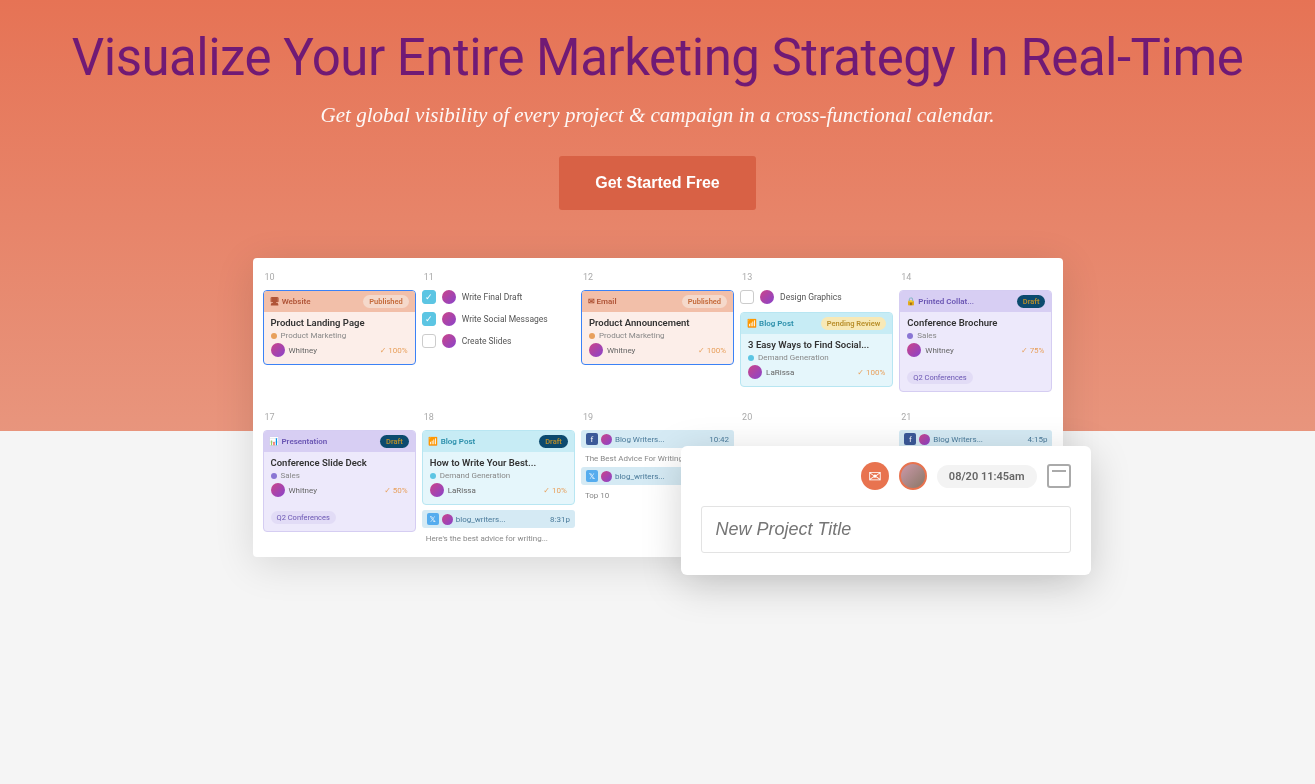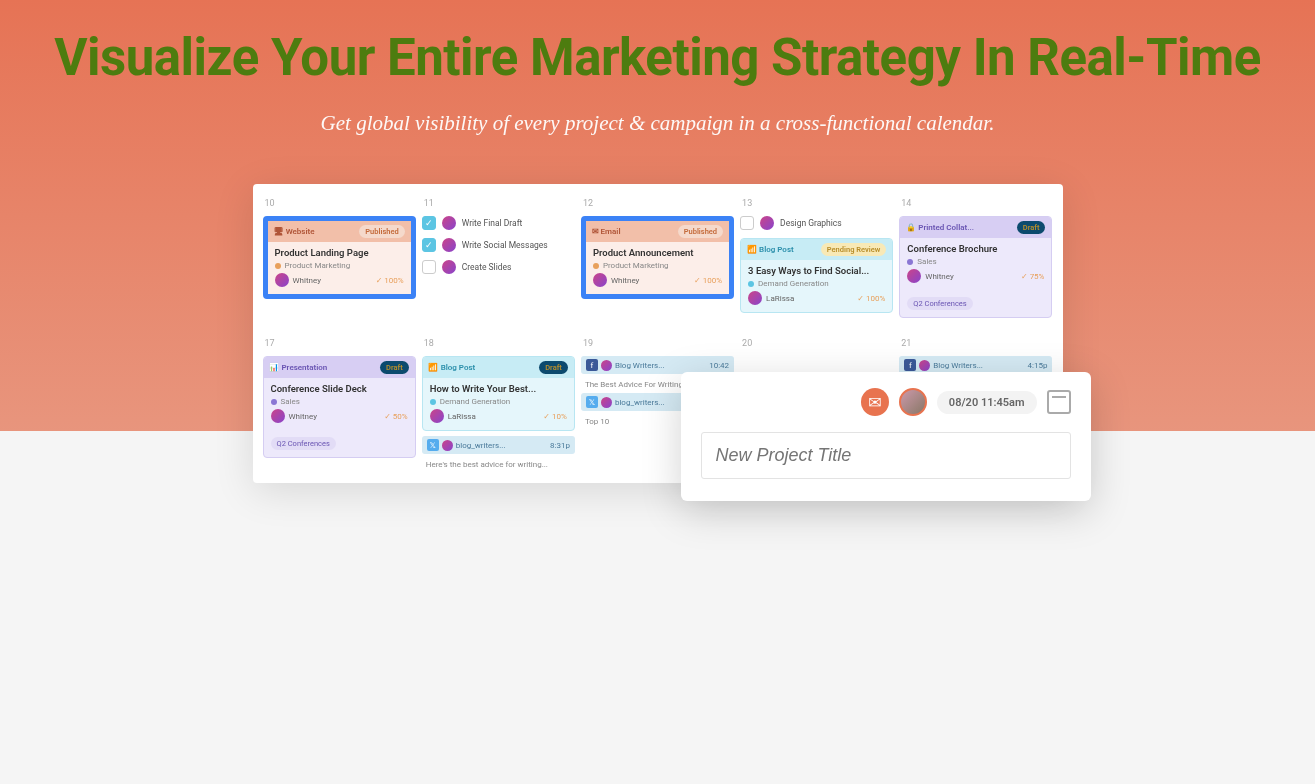--- a/index.html
+++ b/index.html
@@ -32,24 +32,24 @@
   background: #d66446;
   color: #fff;
   font-size: 13px;
   font-weight: 700;
   letter-spacing: 1.5px;
   padding: 0 20px;
   display: flex;
   align-items: center;
 }
 .headline {
-  color: #4d7c0f;
+  color: #701a75;
   font-size: 51px;
-  font-weight: 700;
-  margin-bottom: 24px;
+  font-weight: 400;
+  margin-bottom: 16px;
   letter-spacing: -0.5px;
 }
 .subhead {
   color: #fff;
   font-size: 21px;
   font-style: italic;
   font-family: Georgia, serif;
   margin-bottom: 28px;
   opacity: 0.95;
 }
@@ -141,21 +141,21 @@
 }
 .tag {
   display: inline-block;
   font-size: 7.5px;
   padding: 2px 6px;
   border-radius: 8px;
   margin-top: 14px;
 }
 
 
-.theme-orange { background: #fceee9; border: 5px solid #3b82f6; }
+.theme-orange { background: #fceee9; border: 1px solid #3b82f6; }
 .theme-orange .card-header { background: #f2bfa9; color: #b05538; }
 .theme-teal { background: #e5f6fb; border: 1px solid #b8e6f2; }
 .theme-teal .card-header { background: #c7ecf5; color: #2b8fab; }
 .theme-purple { background: #ede9fb; border: 1px solid #d5cdf2; }
 .theme-purple .card-header { background: #d7cef3; color: #6a55b3; }
 
 .pill-published { background: #f5d9cb; color: #c46a3a; }
 .pill-draft { background: #0c4a6e; color: #b88e2a; }
 .pill-review { background: #f8e9b6; color: #b88e2a; }
 
@@ -225,20 +225,21 @@
   font-style: italic;
   background:#fff;
 }
 </style>
 </head>
 <body>
 
 <div class="hero">
   <h1 class="headline">Visualize Your Entire Marketing Strategy In Real-Time</h1>
   <p class="subhead">Get global visibility of every project &amp; campaign in a cross-functional calendar.</p>
+  <button class="cta">Get Started Free</button>
 </div>
 
 <div class="calendar-panel">
   <div class="cal-grid">
 
     <div class="cal-cell">
       <div class="daynum">10</div>
       <div class="card theme-orange">
         <div class="card-header">
           <span>🖥 <span>Website</span></span>

